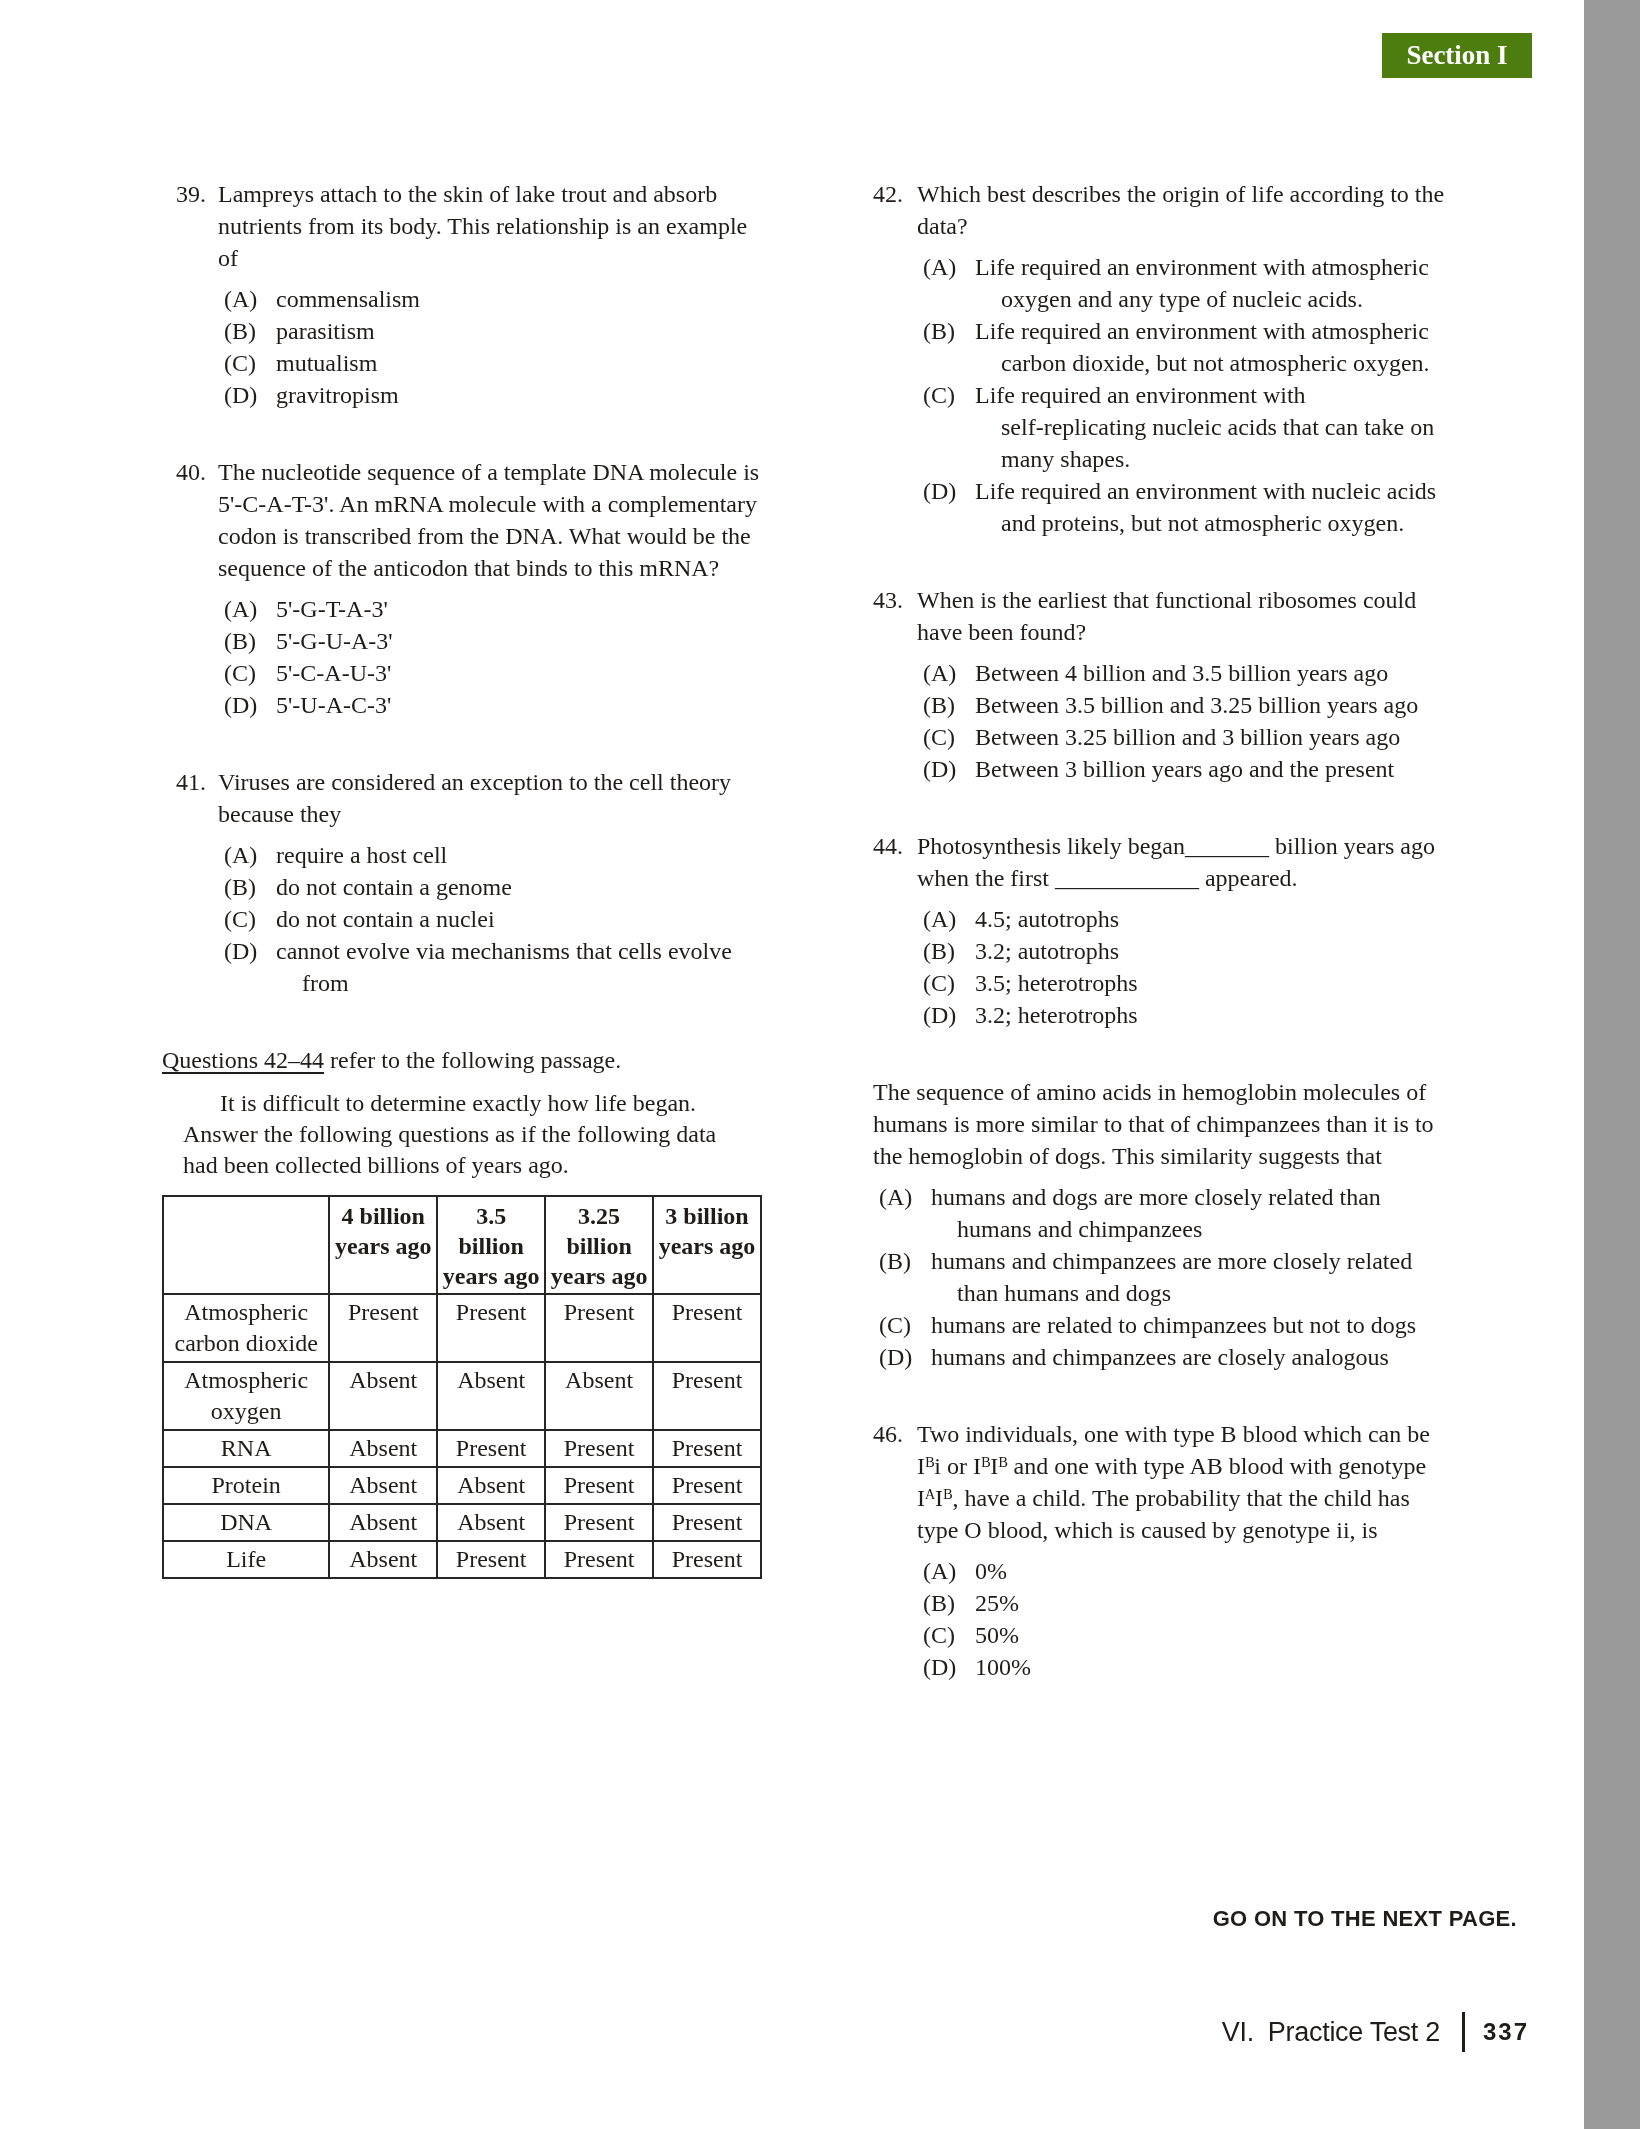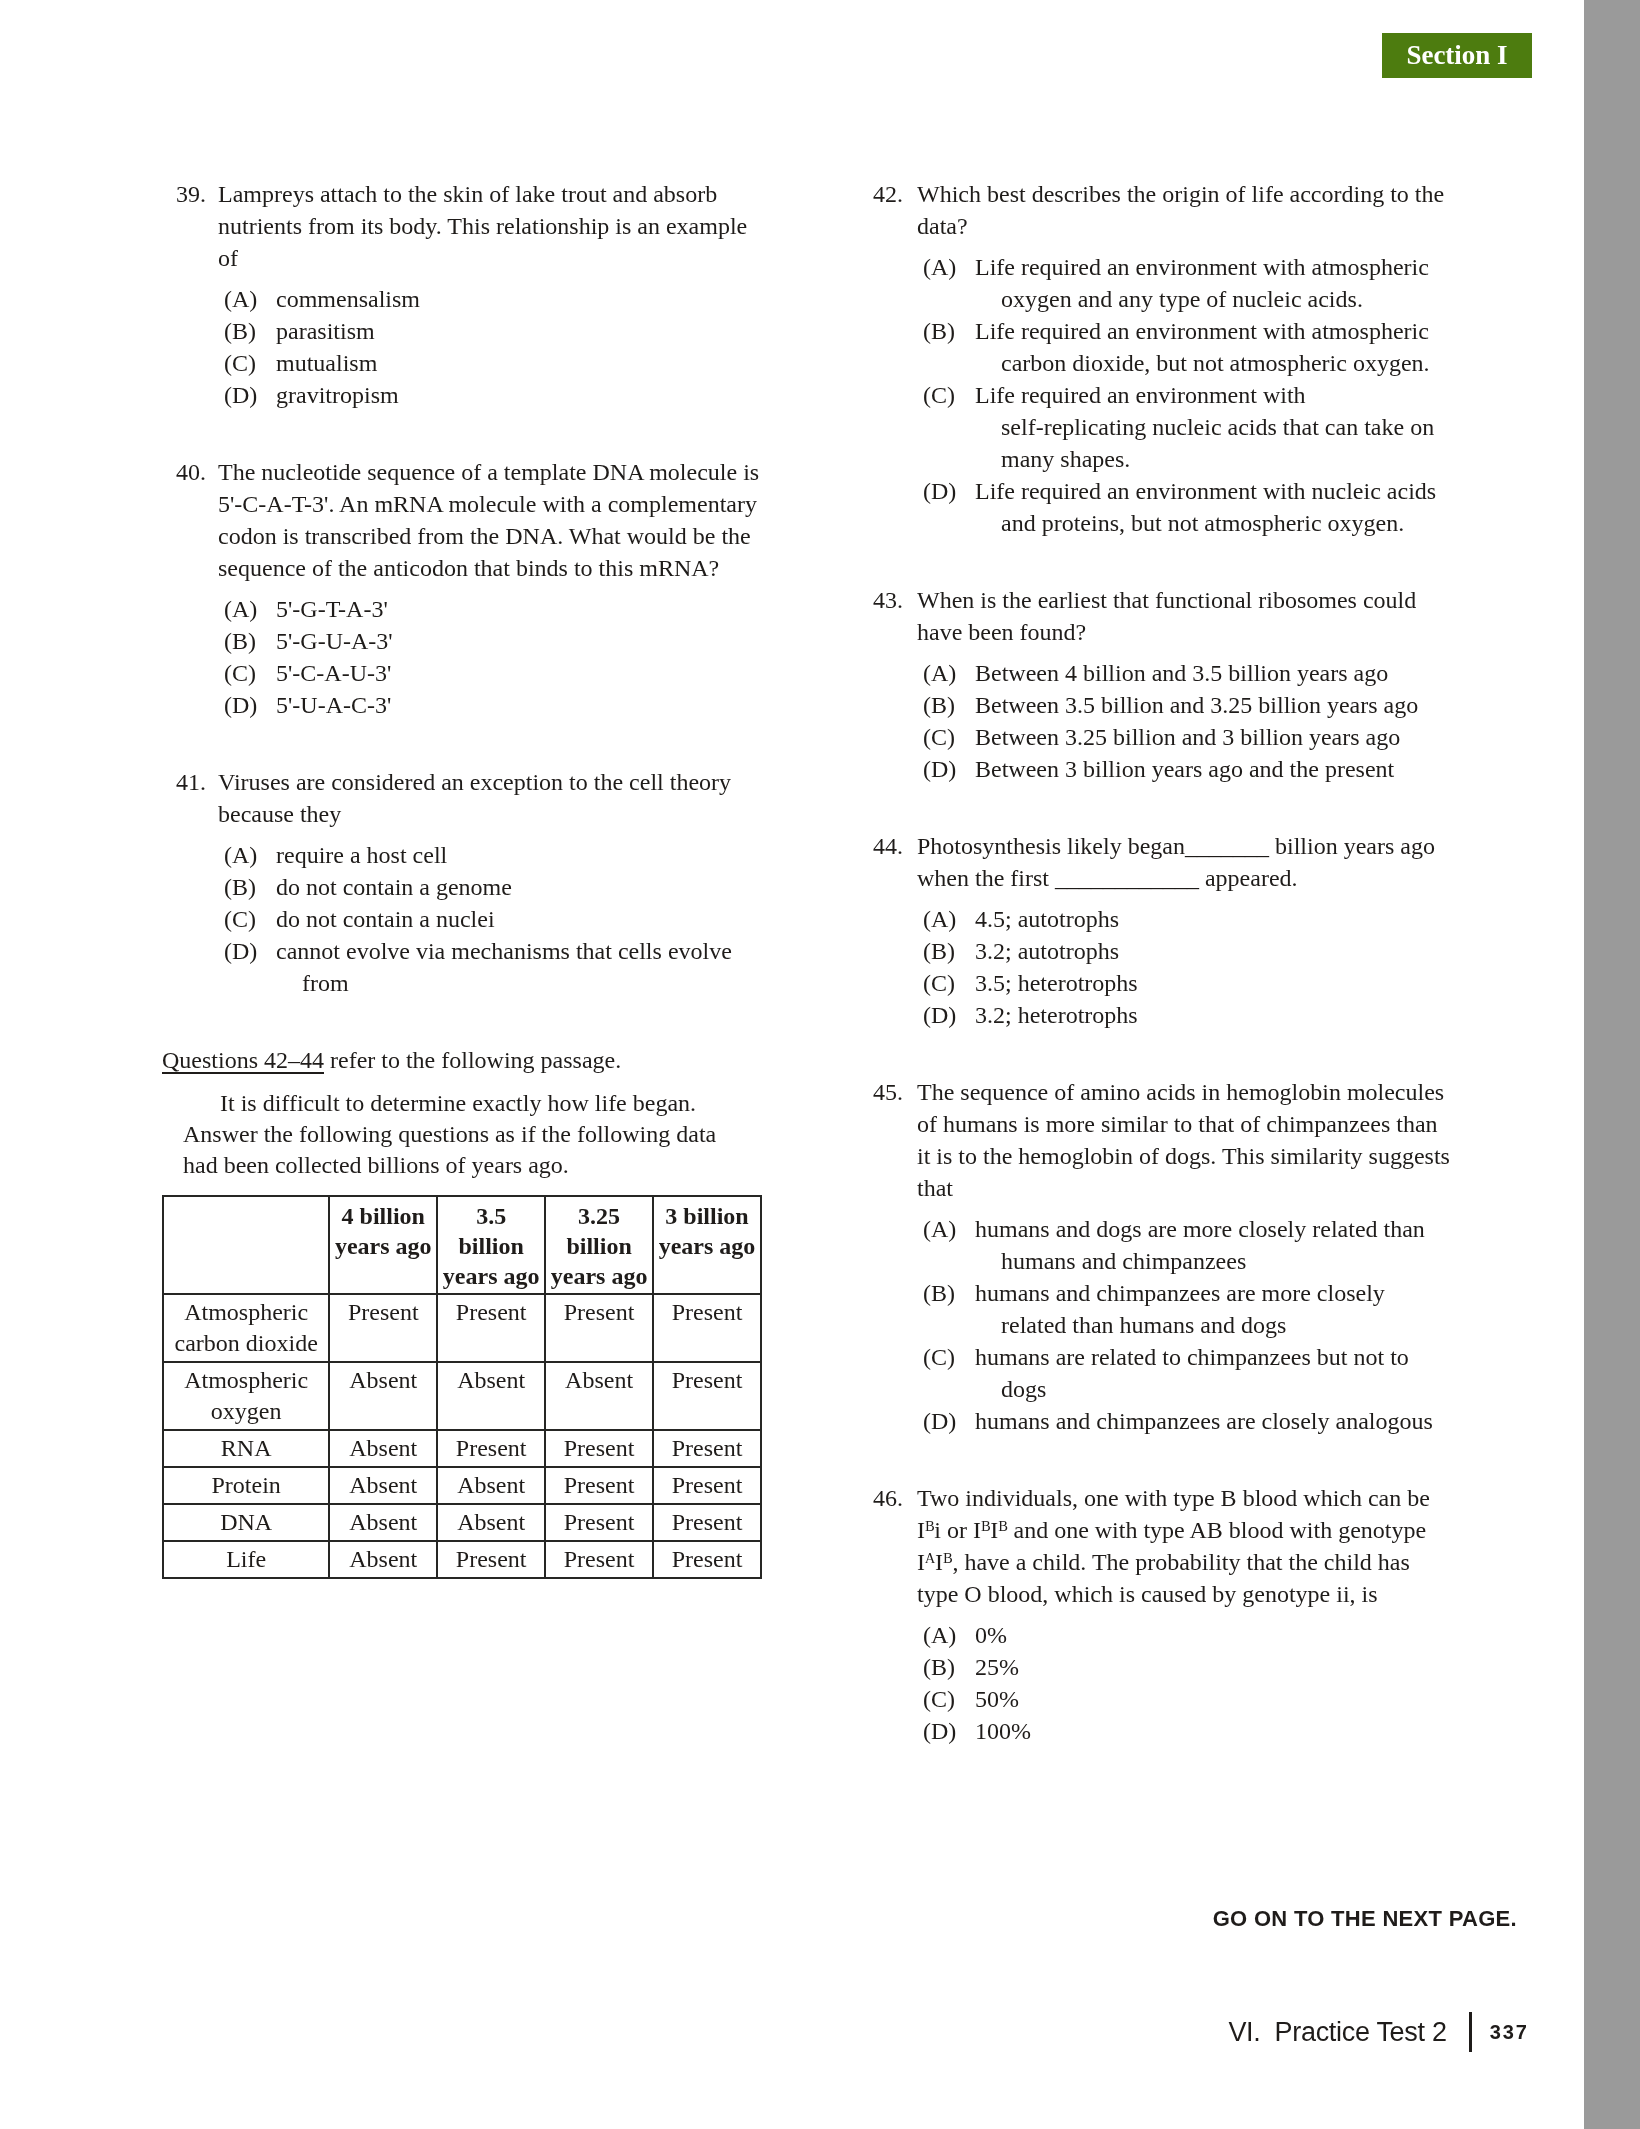--- a/index.html
+++ b/index.html
@@ -79,21 +79,21 @@
     position:absolute; top:2012px; right:111px;
     display:flex; align-items:center;
     font-family:"Liberation Sans", "DejaVu Sans", sans-serif;
     font-size:27px; letter-spacing:-0.3px;
   }
   .footer-line .crumb-section { margin-right:14px; }
   .footer-line .divider {
     width:3px; height:40px; background:#1f1c1a;
     margin:0 18px 0 22px;
   }
-  .footer-line .page-num { font-weight:bold; font-size:20px; letter-spacing:2px; }
+  .footer-line .page-num { font-weight:bold; font-size:24px; letter-spacing:2px; }
 </style>
 </head>
 <body>
 
 <div class="edge-strip"></div>
 
 <div class="section-badge">
   <span>Section I</span>
 </div>
 
@@ -313,21 +313,20 @@
         </div>
         <div class="choice">
           <div class="choice-letter">(D)</div>
           <div class="choice-text">3.2; heterotrophs</div>
         </div>
       </div>
     </div>
   </div>
 
   <div class="question">
-    <div class="qnum">45.</div>
     <div class="qbody">
       <div class="qtext">The sequence of amino acids in hemoglobin molecules of humans is more similar to that of chimpanzees than it is to the hemoglobin of dogs. This similarity suggests that</div>
       <div class="choices">
         <div class="choice">
           <div class="choice-letter">(A)</div>
           <div class="choice-text">humans and dogs are more closely related than humans and chimpanzees</div>
         </div>
         <div class="choice">
           <div class="choice-letter">(B)</div>
           <div class="choice-text">humans and chimpanzees are more closely related than humans and dogs</div>

